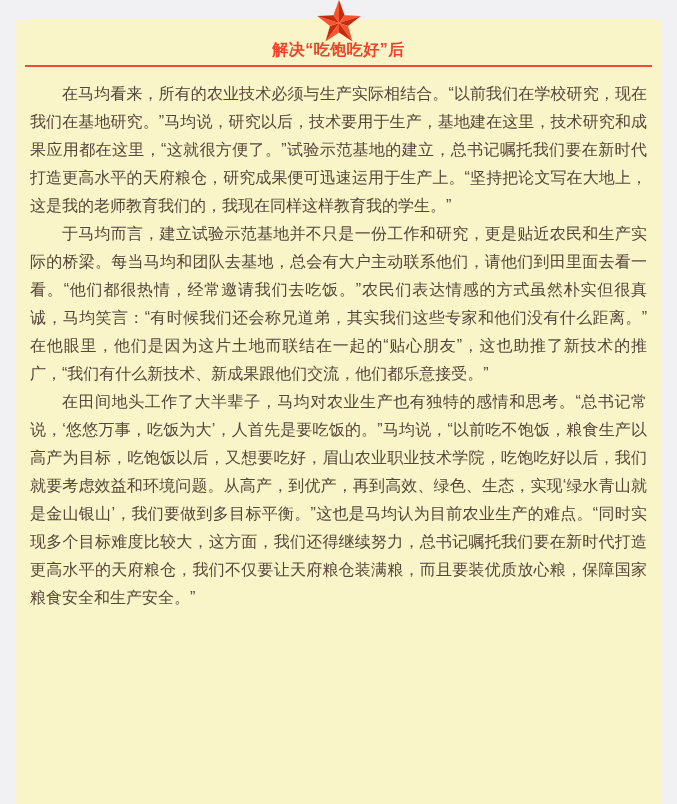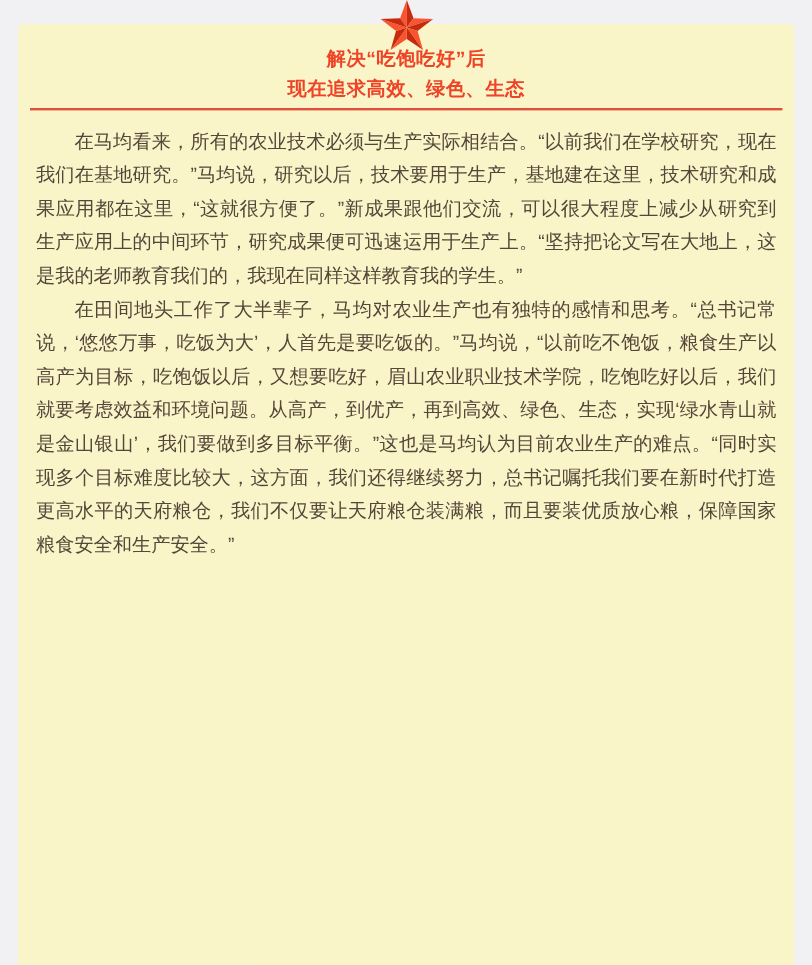--- a/index.html
+++ b/index.html
@@ -87,21 +87,21 @@
       <polygon class="star-facet-light" points="10.5,41.6 24,32.5 24,23"></polygon>
       <polygon class="star-facet-dark" points="10.5,41.6 15,25.9 24,23"></polygon>
 
       <polygon class="star-facet-light" points="2.1,15.9 15,25.9 24,23"></polygon>
       <polygon class="star-facet-dark" points="2.1,15.9 18.4,15.3 24,23"></polygon>
     </svg>
   </span>
 
   <div class="card">
     <h1 class="title">解决“吃饱吃好”后</h1>
-    <h2 class="title sub">现在追求高效、绿色、生态</h2>
     <hr class="rule">
     <div class="article-body">
-        <p>在马均看来，所有的农业技术必须与生产实际相结合。“以前我们在学校研究，现在我们在基地研究。”马均说，研究以后，技术要用于生产，基地建在这里，技术研究和成果应用都在这里，“这就很方便了。”新成果跟他们交流，可以很大程度上减少从研究到生产应用上的中间环节，研究成果便可迅速运用于生产上。“坚持把论文写在大地上，这是我的老师教育我们的，我现在同样这样教育我的学生。”</p>
+        <p>在马均看来，所有的农业技术必须与生产实际相结合。“以前我们在学校研究，现在我们在基地研究。”马均说，研究以后，技术要用于生产，基地建在这里，技术研究和成果应用都在这里，“这就很方便了。”试验示范基地的建立，总书记嘱托我们要在新时代打造更高水平的天府粮仓，研究成果便可迅速运用于生产上。“坚持把论文写在大地上，这是我的老师教育我们的，我现在同样这样教育我的学生。”</p>
+        <p>于马均而言，建立试验示范基地并不只是一份工作和研究，更是贴近农民和生产实际的桥梁。每当马均和团队去基地，总会有大户主动联系他们，请他们到田里面去看一看。“他们都很热情，经常邀请我们去吃饭。”农民们表达情感的方式虽然朴实但很真诚，马均笑言：“有时候我们还会称兄道弟，其实我们这些专家和他们没有什么距离。”在他眼里，他们是因为这片土地而联结在一起的“贴心朋友”，这也助推了新技术的推广，“我们有什么新技术、新成果跟他们交流，他们都乐意接受。”</p>
         <p>在田间地头工作了大半辈子，马均对农业生产也有独特的感情和思考。“总书记常说，‘悠悠万事，吃饭为大’，人首先是要吃饭的。”马均说，“以前吃不饱饭，粮食生产以高产为目标，吃饱饭以后，又想要吃好，眉山农业职业技术学院，吃饱吃好以后，我们就要考虑效益和环境问题。从高产，到优产，再到高效、绿色、生态，实现‘绿水青山就是金山银山’，我们要做到多目标平衡。”这也是马均认为目前农业生产的难点。“同时实现多个目标难度比较大，这方面，我们还得继续努力，总书记嘱托我们要在新时代打造更高水平的天府粮仓，我们不仅要让天府粮仓装满粮，而且要装优质放心粮，保障国家粮食安全和生产安全。”</p>
       </div>
   </div>
 
 </div>
 
 </body></html>

